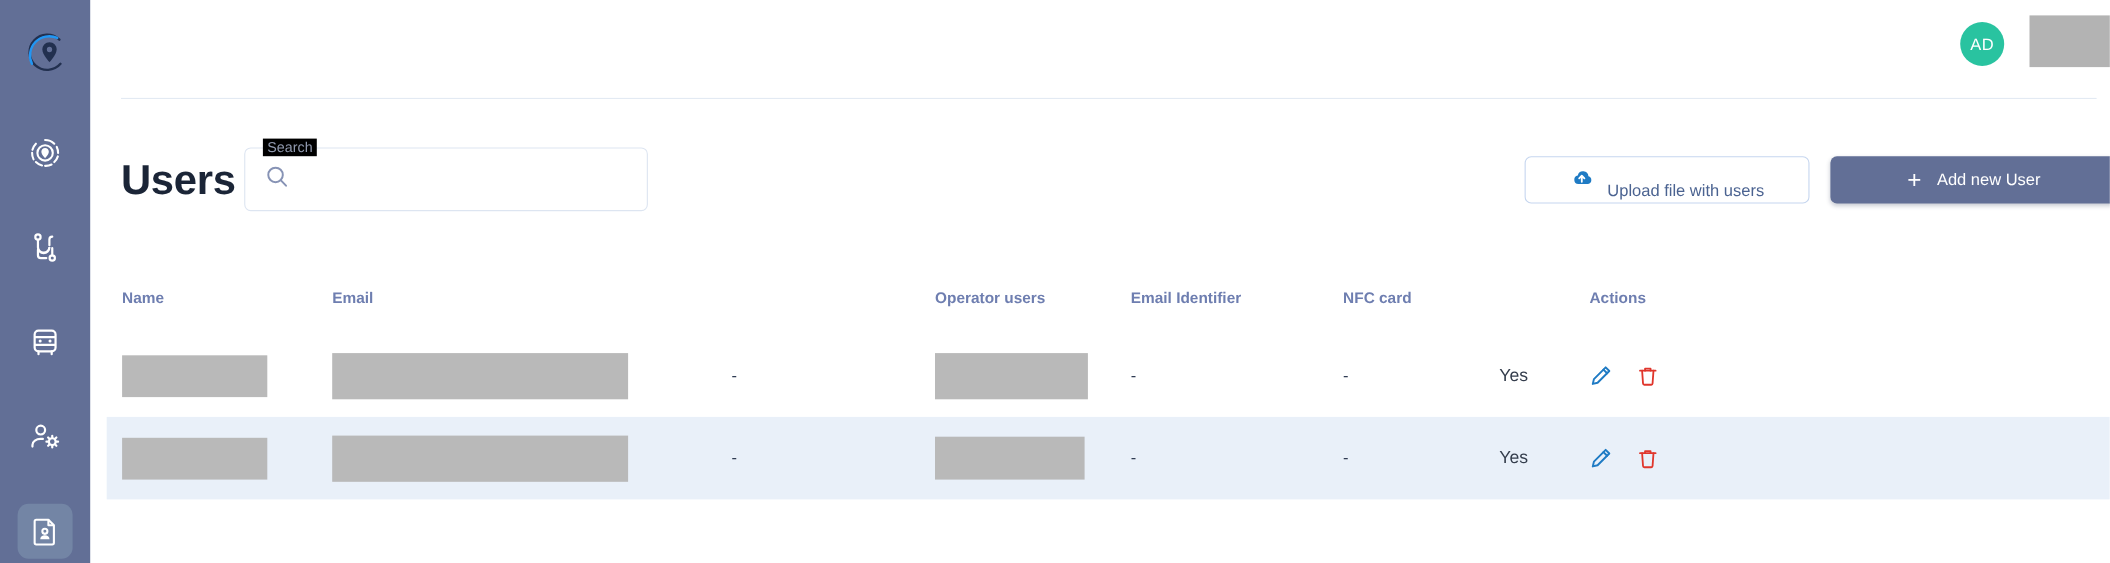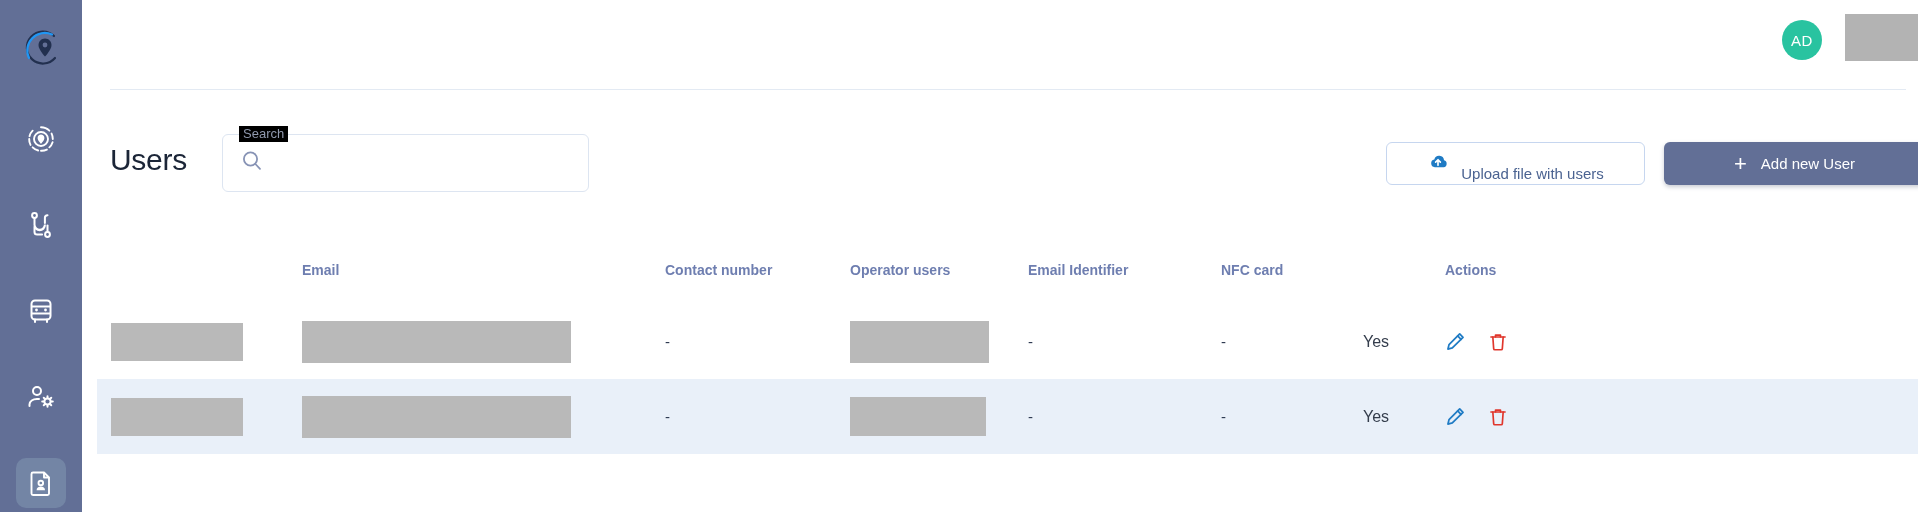--- a/index.html
+++ b/index.html
@@ -72,22 +72,22 @@
     position: absolute;
     left: 1763px; top: 14px;
     width: 178px; height: 47px;
     background: #b3b3b3;
   }
 
   
   #page-title {
     position: absolute;
     left: 110px; top: 143px;
-    font-size: 30px;
-    font-weight: normal;
+    font-size: 38px;
+    font-weight: bold;
     color: #1b2537;
     letter-spacing: -0.3px;
   }
 
   #search-wrap {
     position: absolute;
     left: 222px; top: 134px;
     width: 367px; height: 58px;
   }
   #search-box {
@@ -340,22 +340,22 @@
   </button>
 
   <button id="btn-add">
     <span class="plus-glyph">+</span>
     <span id="btn-add-label">Add new User</span>
   </button>
 
   <div id="table">
 
     <div id="thead" class="trow">
+      <div class="cell c-name">Name</div>
       <div class="cell c-email">Email</div>
-      <div class="cell c-contact">Contact number</div>
       <div class="cell c-operator">Operator users</div>
       <div class="cell c-uid">Email Identifier</div>
       <div class="cell c-nfc">NFC card</div>
       <div class="cell c-actions">Actions</div>
     </div>
 
     <div class="trow tbody-row">
       <div class="cell c-name">
         <span class="redact name"></span>
       </div>

